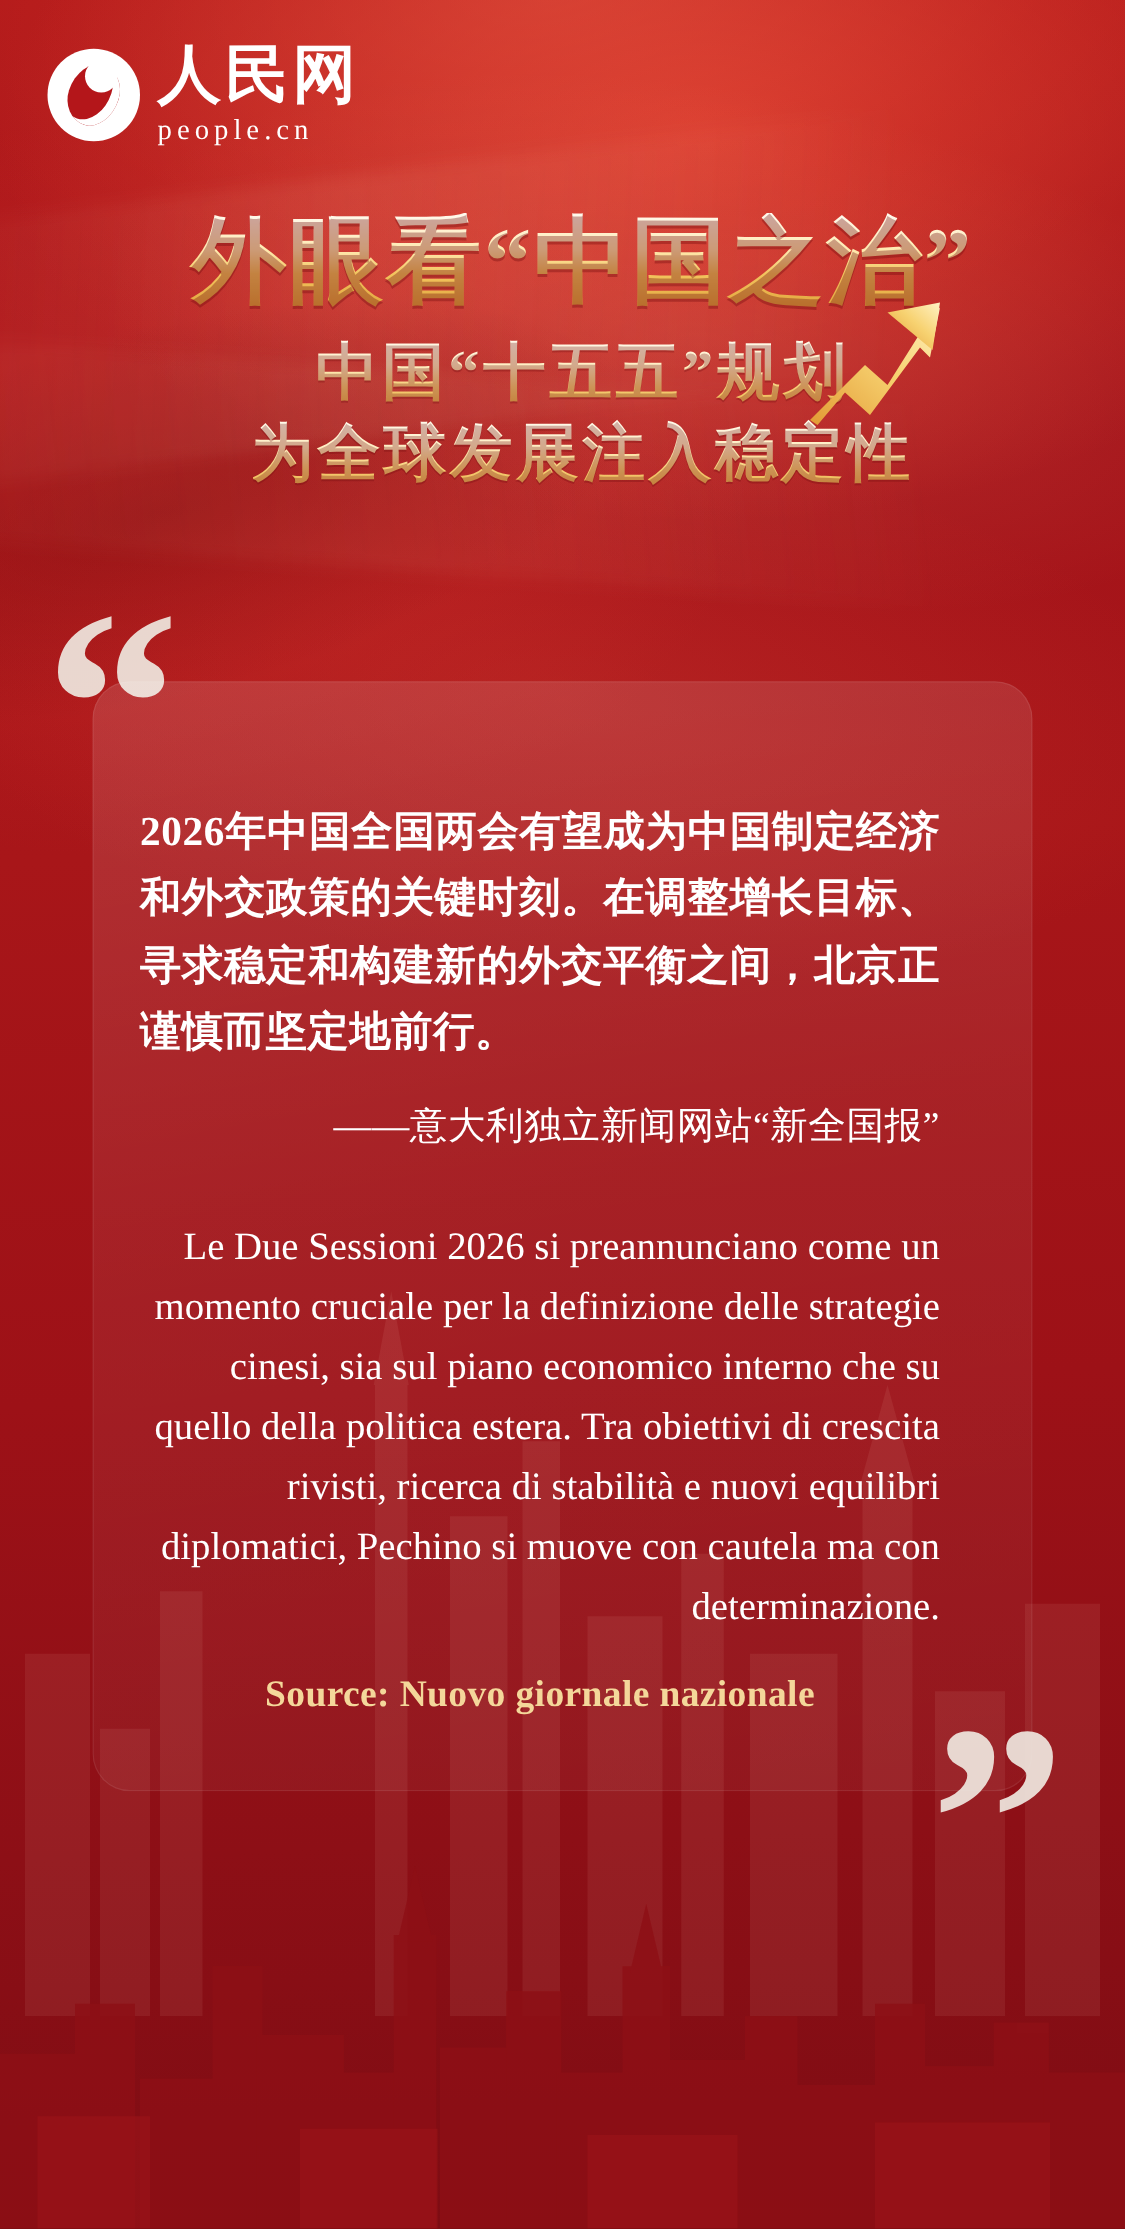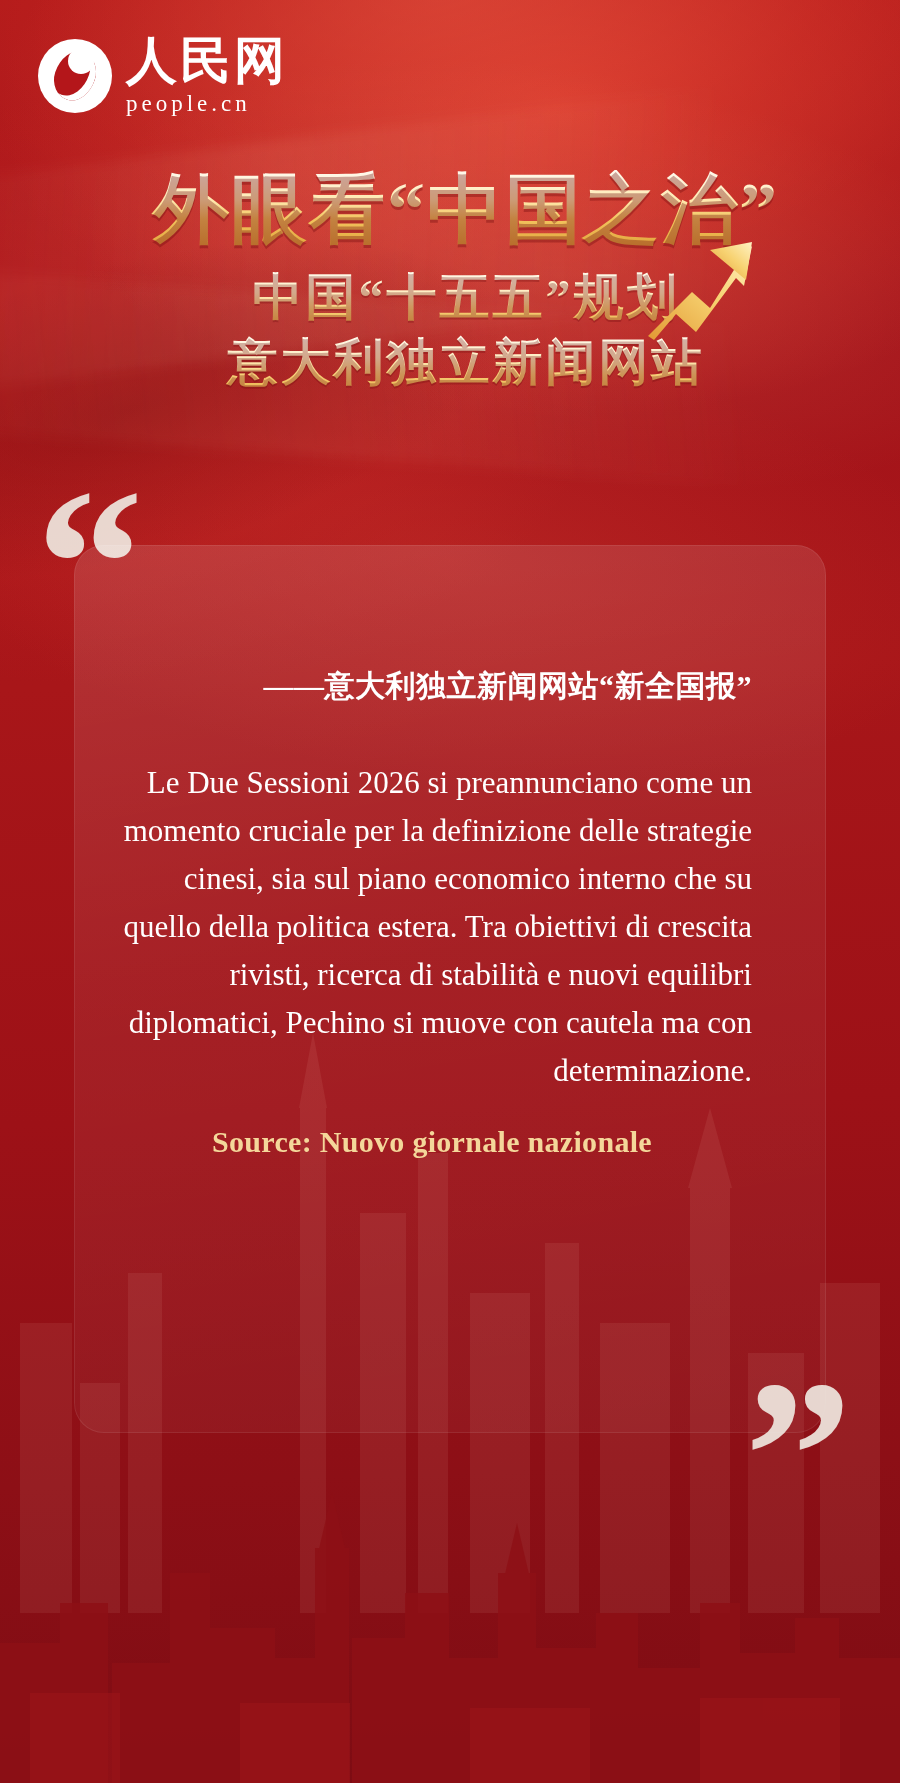--- a/index.html
+++ b/index.html
@@ -222,21 +222,21 @@
     color: #ffffff;
     font-size: 33px;
     line-height: 1.62;
     letter-spacing: 0.5px;
     text-align: justify;
   }
   .zh-source {
     margin-top: 26px;
     text-align: right;
     font-family: "Liberation Serif", serif;
-    font-weight: bold;
+    font-weight: normal;
     color: #ffffff;
     font-size: 30px;
     letter-spacing: 0.5px;
   }
   .it-quote {
     margin-top: 52px;
     font-family: "Liberation Serif", serif;
     font-weight: normal;
     color: #ffffff;
     font-size: 31px;
@@ -319,38 +319,39 @@
     <div class="logo-mark"></div>
     <div class="logo-text">
       <div class="logo-cn">人民网</div>
       <div class="logo-en">people.cn</div>
     </div>
   </div>
 
   <div class="headline">
     <div class="h-main">外眼看“中国之治”</div>
     <div class="h-sub">中国“十五五”规划</div>
-    <div class="h-sub" style="margin-top:4px">意大利独立新闻网站</div>
+    <div class="h-sub" style="margin-top:4px">为全球发展注入稳定性</div>
     <svg class="arrow" viewBox="0 0 120 120">
       <defs>
         <linearGradient id="agrad" x1="0" y1="1" x2="1" y2="0">
           <stop offset="0%" stop-color="#e29a34"></stop>
           <stop offset="55%" stop-color="#f7d271"></stop>
           <stop offset="100%" stop-color="#fff2c4"></stop>
         </linearGradient>
       </defs>
       <path d="M8 108 L52 64 L70 80 L104 26 L112 18 L104 58 L96 50 L56 104 L36 86 L14 112 Z" fill="url(#agrad)"></path>
       <polygon points="112,14 70,22 106,52" fill="url(#agrad)"></polygon>
     </svg>
   </div>
 
   <div class="quote-open">“</div>
   <div class="card"></div>
 
   <div class="card-inner">
+    <div class="zh-quote">2026年中国全国两会有望成为中国制定经济和外交政策的关键时刻。在调整增长目标、寻求稳定和构建新的外交平衡之间，北京正谨慎而坚定地前行。</div>
     <div class="zh-source">——意大利独立新闻网站“新全国报”</div>
     <div class="it-quote">Le Due Sessioni 2026 si preannunciano come un momento cruciale per la definizione delle strategie cinesi, sia sul piano economico interno che su quello della politica estera. Tra obiettivi di crescita rivisti, ricerca di stabilità e nuovi equilibri diplomatici, Pechino si muove con cautela ma con determinazione.</div>
     <div class="it-source">Source: Nuovo giornale nazionale</div>
   </div>
 
   <div class="quote-close">”</div>
 
 </div>
 
 </body></html>

